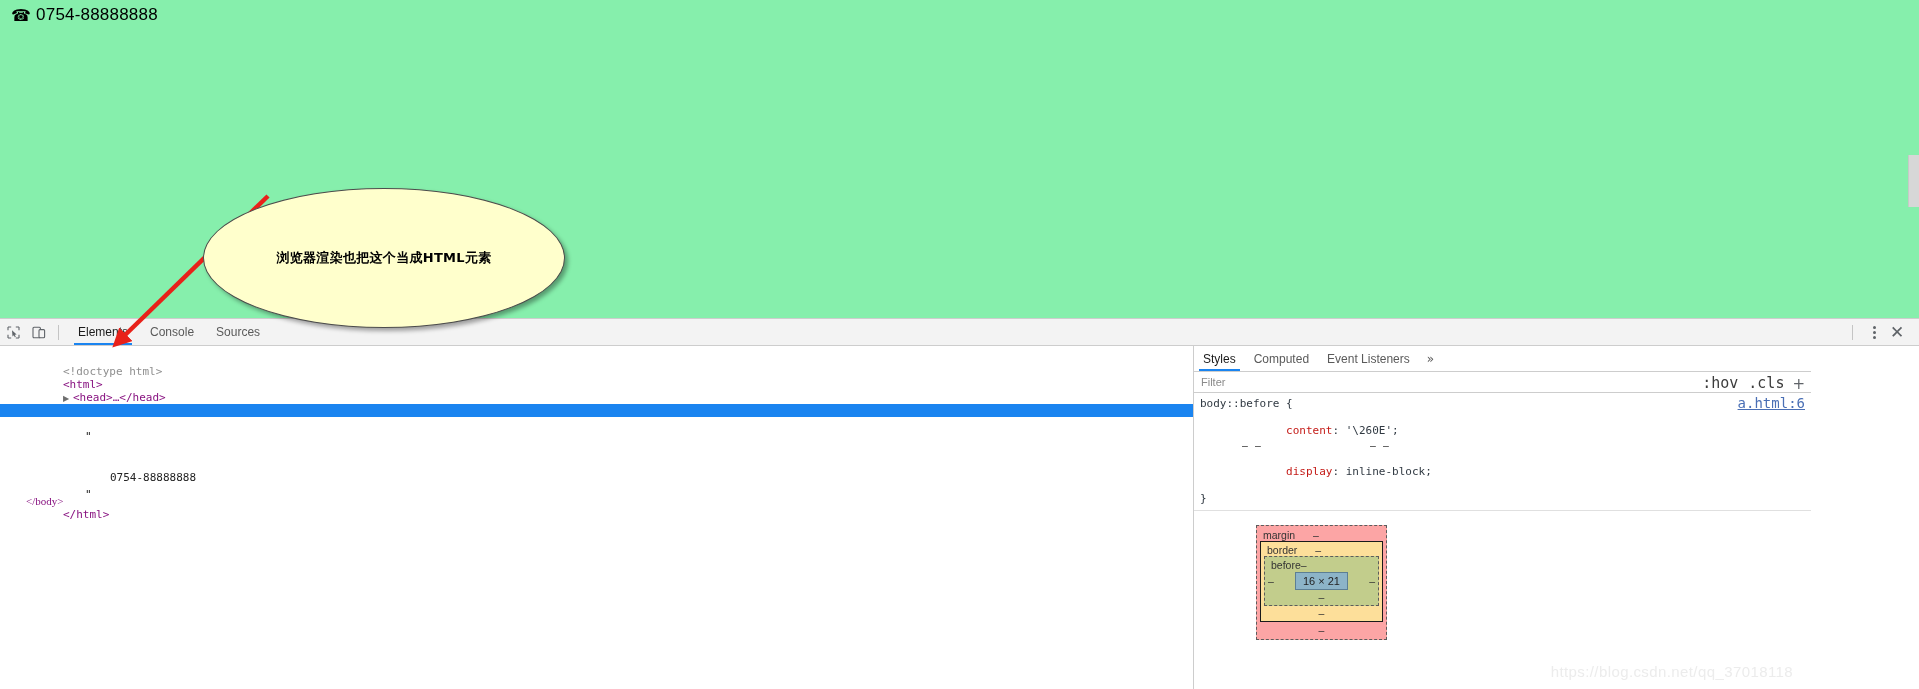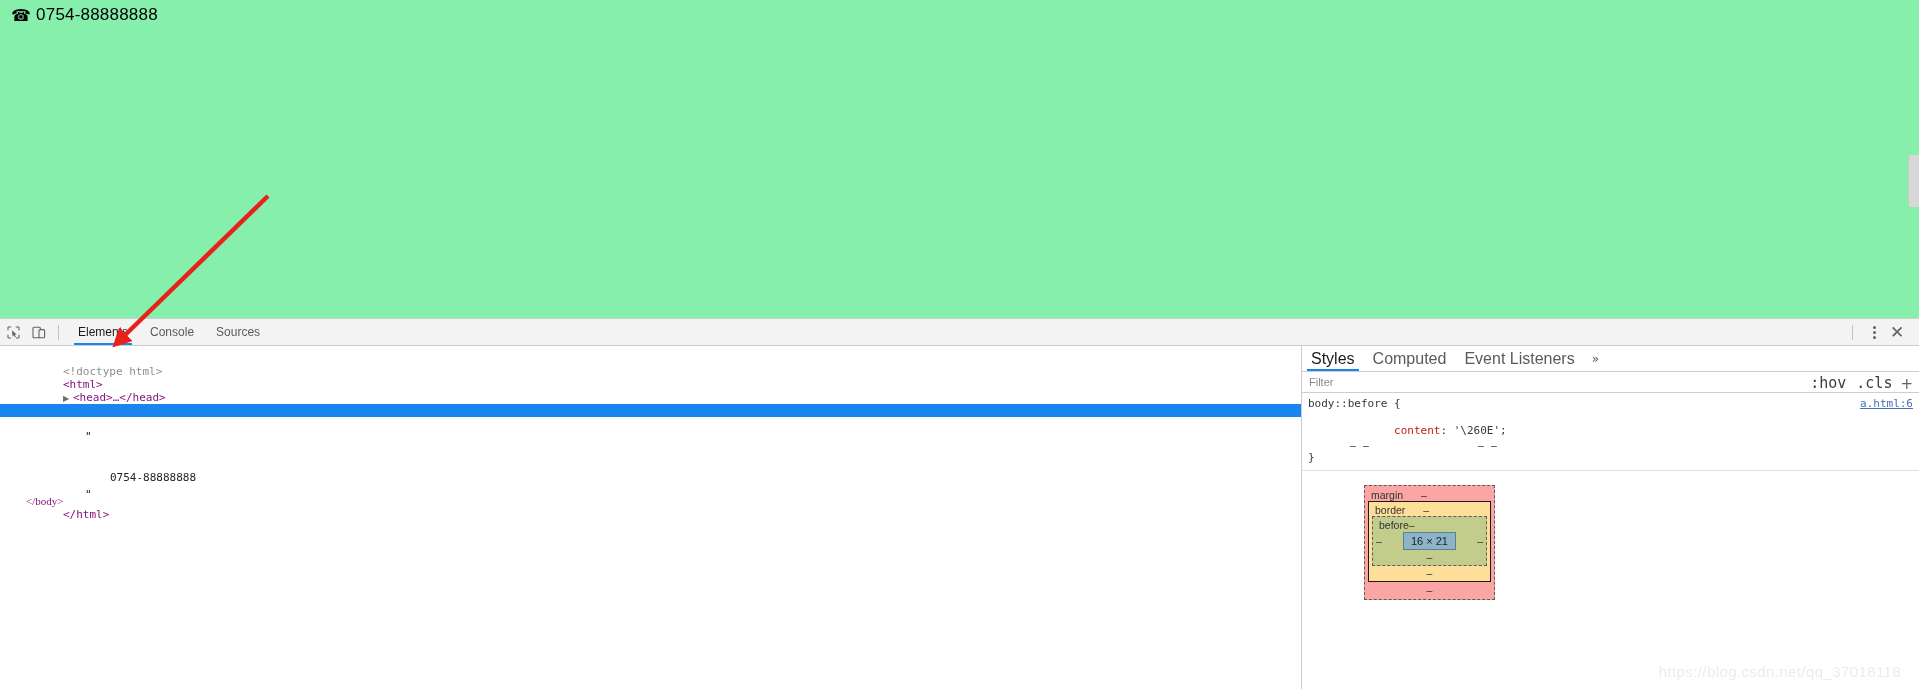--- a/index.html
+++ b/index.html
@@ -146,21 +146,21 @@
 
   
   #dt-body {
     display: flex;
     height: 344px;
     box-sizing: border-box;
   }
 
   
   #dom-pane {
-    width: 1302px;
+    width: 1194px;
     background: #ffffff;
     position: relative;
     font-family: "DejaVu Sans Mono", monospace;
     font-size: 11px;
     overflow: hidden;
     border-right: 1px solid #cdcdcd;
     box-sizing: border-box;
   }
   .dom-row {
     height: 13px;
@@ -210,21 +210,21 @@
   }
   #styles-tabs {
     height: 26px;
     border-bottom: 1px solid #cdcdcd;
     display: flex;
     align-items: center;
     background: #ffffff;
     box-sizing: border-box;
   }
   .st-tab {
-    font-size: 16px;
+    font-size: 12px;
     color: #5a5a5a;
     padding: 0 9px;
     height: 25px;
     line-height: 26px;
     position: relative;
     white-space: nowrap;
     cursor: default;
   }
   .st-tab.active { color: #1a1a1a; }
   .st-tab.active::after {
@@ -288,21 +288,21 @@
     line-height: 13.5px;
   }
   .rule-line { white-space: pre; }
   .sel { color: #303942; }
   .prop { color: #c41a16; }
   .val { color: #303942; }
   #rule-source {
     position: absolute;
     right: 6px;
     top: 4px;
-    font-size: 11px;
+    font-size: 14px;
     color: #4a6fb5;
     text-decoration: underline;
     font-family: "DejaVu Sans Mono", monospace;
     cursor: default;
   }
 
   
   #boxmodel-wrap {
     padding: 14px 0 0 62px;
   }
@@ -519,20 +519,23 @@
         <div class="filter-action">.cls</div>
         <div class="filter-plus">+</div>
       </div>
 
       <div id="rule-block">
         <div id="rule-source">a.html:6</div>
         <div class="rule-line sel">body::before {</div>
         <div class="rule-line">
           <span>&nbsp;&nbsp;&nbsp;</span><span class="prop">content</span><span class="val">: </span><span class="val">'\260E';</span>
         </div>
+        <div class="rule-line">
+          <span>&nbsp;&nbsp;&nbsp;</span><span class="prop">display</span><span class="val">: </span><span class="val">inline-block;</span>
+        </div>
         <div class="rule-line sel">}</div>
       </div>
 
       <div id="boxmodel-wrap">
         <div class="bm bm-margin">
           <div class="bm-hdr">
             <span class="bm-label">margin</span>
             <span class="dash-v">–</span>
           </div>
 
@@ -577,13 +580,16 @@
 <div id="annotation-layer">
   <svg width="1919" height="689" style="position:absolute;left:0;top:0;">
     <defs>
       <marker id="arrowhead" markerWidth="4.2" markerHeight="4.2" refX="1.2" refY="2.1" orient="auto">
         <polygon points="0,0 4.2,2.1 0,4.2" fill="#e8211a"></polygon>
       </marker>
     </defs>
     <line x1="268" y1="196" x2="122" y2="338" stroke="#e8211a" stroke-width="4.5" marker-end="url(#arrowhead)"></line>
   </svg>
 
+  <div id="callout">
+    <div id="callout-text">浏览器渲染也把这个当成HTML元素</div>
+  </div>
 </div>
 
 </body></html>

